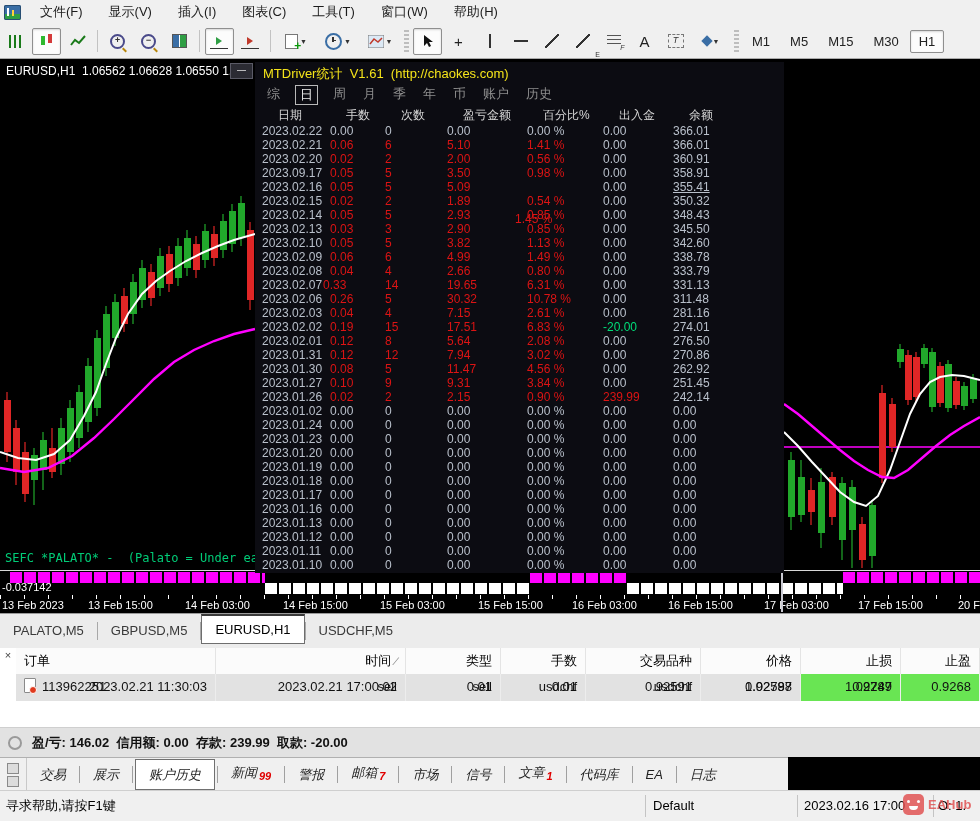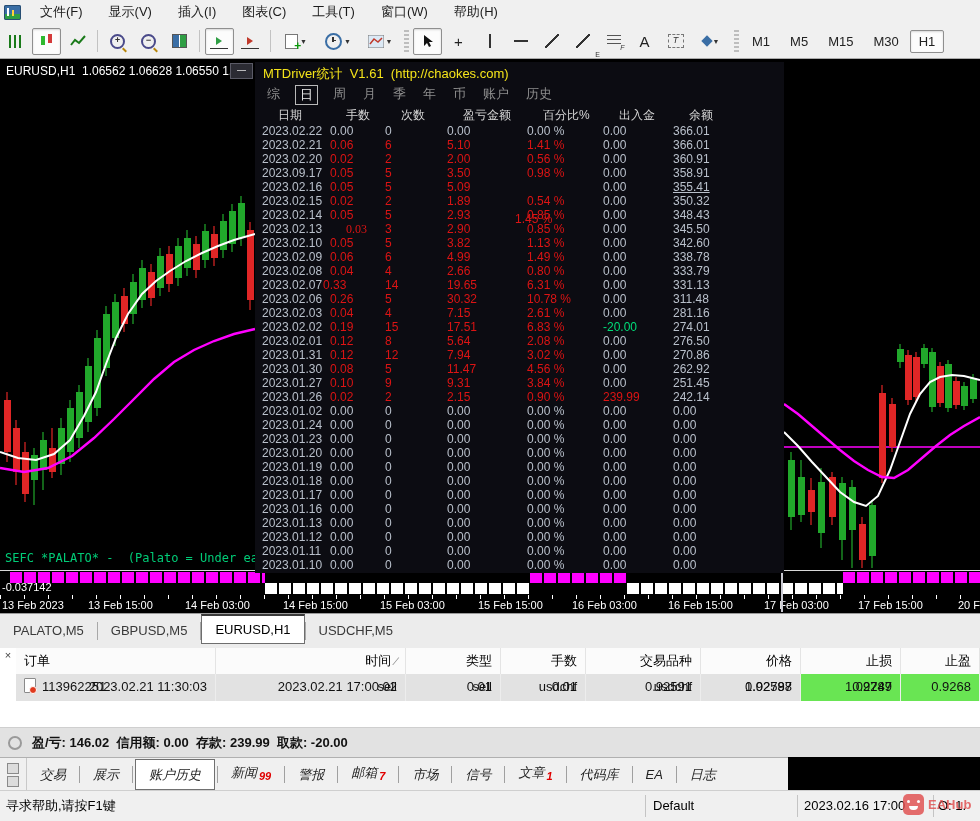--- a/index.html
+++ b/index.html
@@ -468,21 +468,21 @@
           <span class="sv wv" style="left: 7px;">2023.02.14</span>
           <span class="sv rv" style="left: 75px;">0.05</span>
           <span class="sv rv" style="left: 130px;">5</span>
           <span class="sv rv" style="left: 192px;">2.93</span>
           <span class="sv rv" style="left: 272px;">0.85 %</span>
           <span class="sv wv" style="left: 348px;">0.00</span>
           <span class="sv wv" style="left: 418px;">348.43</span>
         </div>
         <div class="srow">
           <span class="sv wv" style="left: 7px;">2023.02.13</span>
-          <span class="sv rv" style="left: 91px; font-family: Liberation Serif, serif;">0.03</span>
+          <span class="sv rv" style="left: 75px;">0.03</span>
           <span class="sv rv" style="left: 130px;">3</span>
           <span class="sv rv" style="left: 192px;">2.90</span>
           <span class="sv rv" style="left: 272px;">0.85 %</span>
           <span class="sv wv" style="left: 348px;">0.00</span>
           <span class="sv wv" style="left: 418px;">345.50</span>
         </div>
         <div class="srow">
           <span class="sv wv" style="left: 7px;">2023.02.10</span>
           <span class="sv rv" style="left: 75px;">0.05</span>
           <span class="sv rv" style="left: 130px;">5</span>

